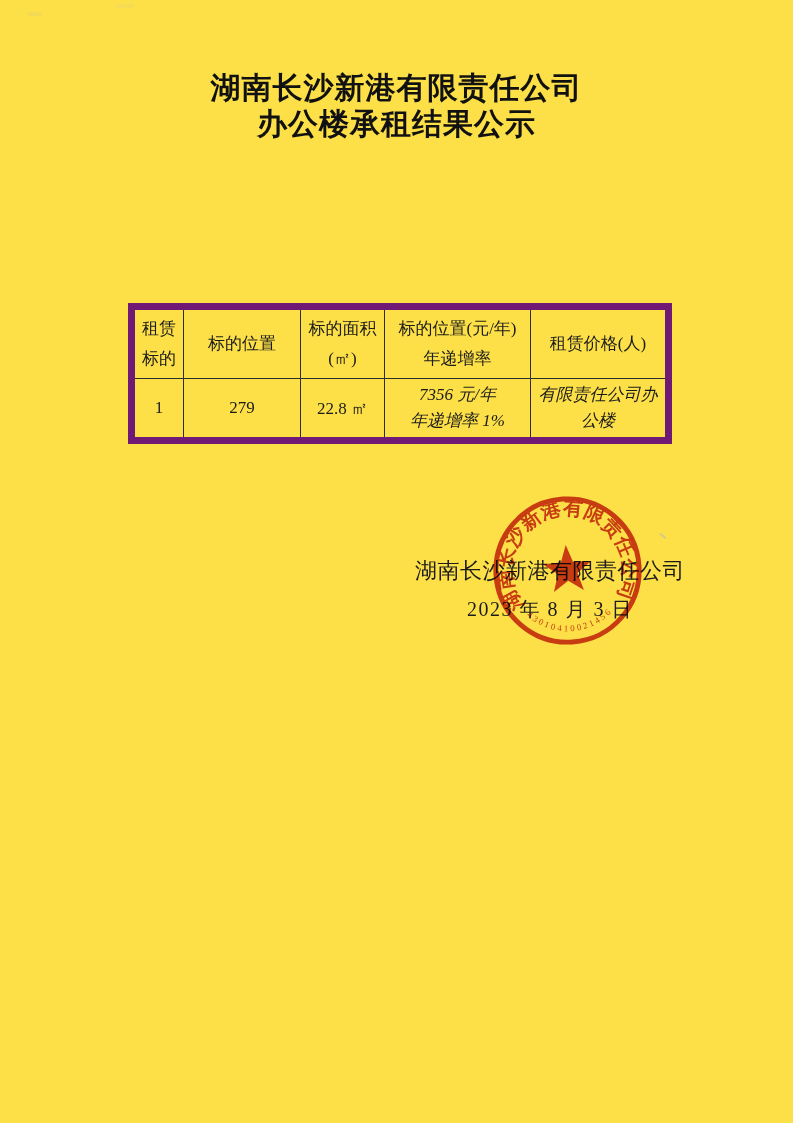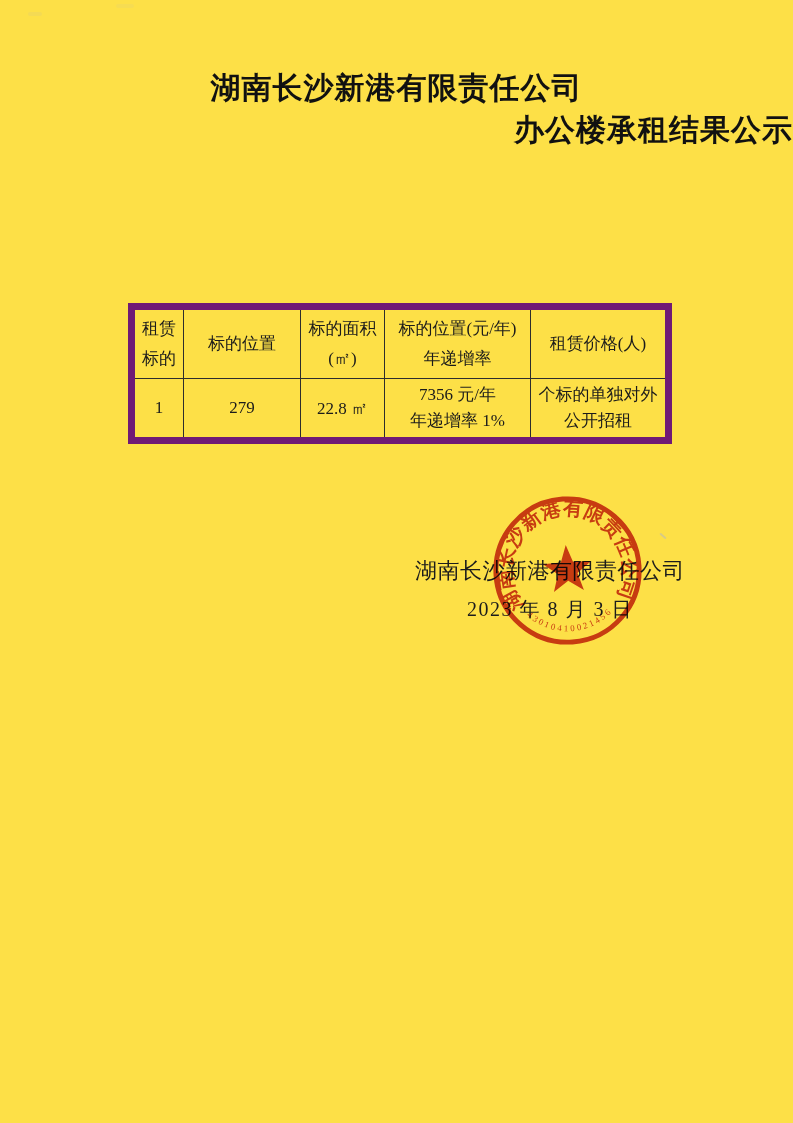--- a/index.html
+++ b/index.html
@@ -19,21 +19,21 @@
     left: 0;
     width: 100%;
     text-align: center;
     font-size: 30px;
     font-weight: bold;
     line-height: 32px;
     letter-spacing: 1px;
     color: #111;
   }
   .doc-title.line-1 { top: 72px; }
-  .doc-title.line-2 { top: 114px; text-align: right; }
+  .doc-title.line-2 { top: 108px; }
 
   .intro {
     position: absolute;
     left: 118px;
     top: 196px;
     width: 560px;
     font-size: 22px;
     color: #131313;
   }
   .para-line {
@@ -58,21 +58,21 @@
   .rent-table th, .rent-table td {
     border: 1.5px solid #2d2d2d;
     text-align: center;
     vertical-align: middle;
     font-weight: normal;
     padding: 2px 3px;
   }
   .rent-table thead tr { height: 72px; }
   .rent-table tbody tr { height: 62px; }
   .cell-line { line-height: 30px; }
-  .cell-line.sub { line-height: 26px; }
+  .cell-line.sub { line-height: 26px; font-style: italic; }
 
   .signature {
     position: absolute;
     top: 557px;
     left: 390px;
     width: 320px;
     text-align: center;
     color: #1c1c1c;
   }
   .sig-company {
@@ -153,21 +153,21 @@
     <tbody>
       <tr>
         <td>1</td>
         <td>279</td>
         <td>22.8 ㎡</td>
         <td>
           <div class="cell-line sub">7356 元/年</div>
           <div class="cell-line sub">年递增率 1%</div>
         </td>
         <td>
-          <div class="cell-line sub">个标的单独对外公开招租</div>
+          <div class="cell-line sub">有限责任公司办公楼</div>
         </td>
       </tr>
     </tbody>
   </table>
 
   <div class="signature">
     <div class="sig-company">湖南长沙新港有限责任公司</div>
     <div class="sig-date">2023 年 8 月 3 日</div>
   </div>
 

